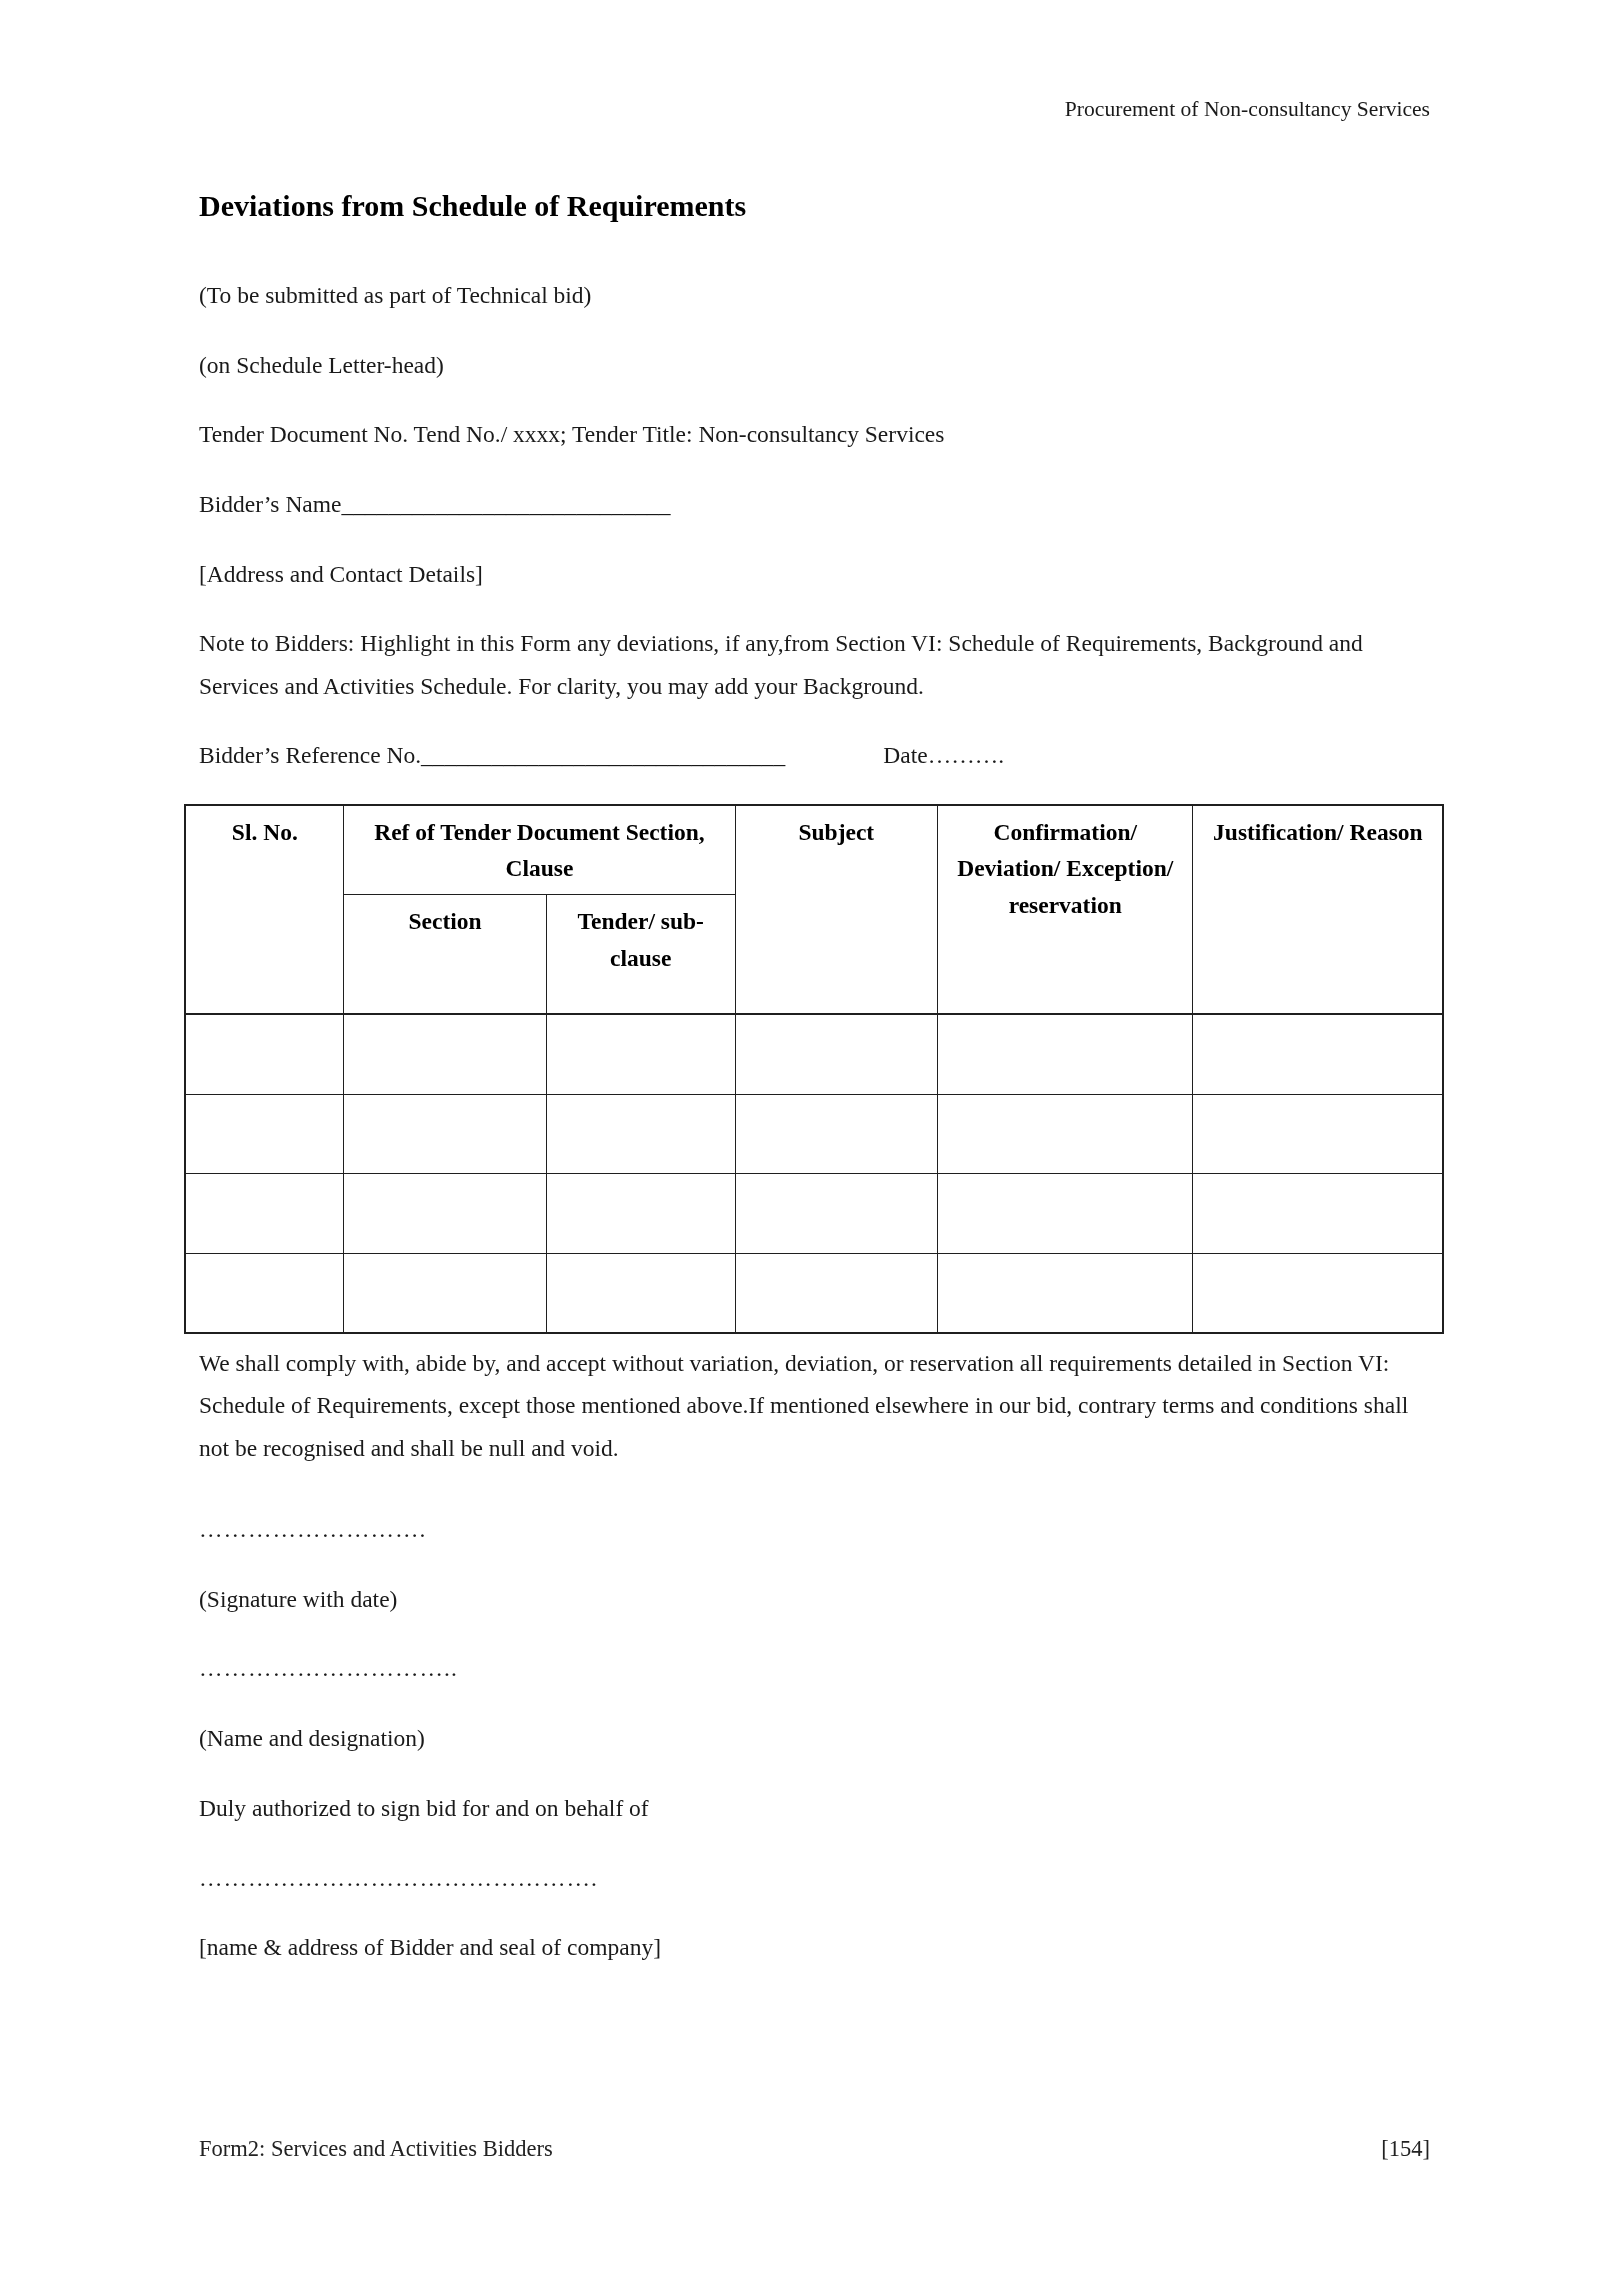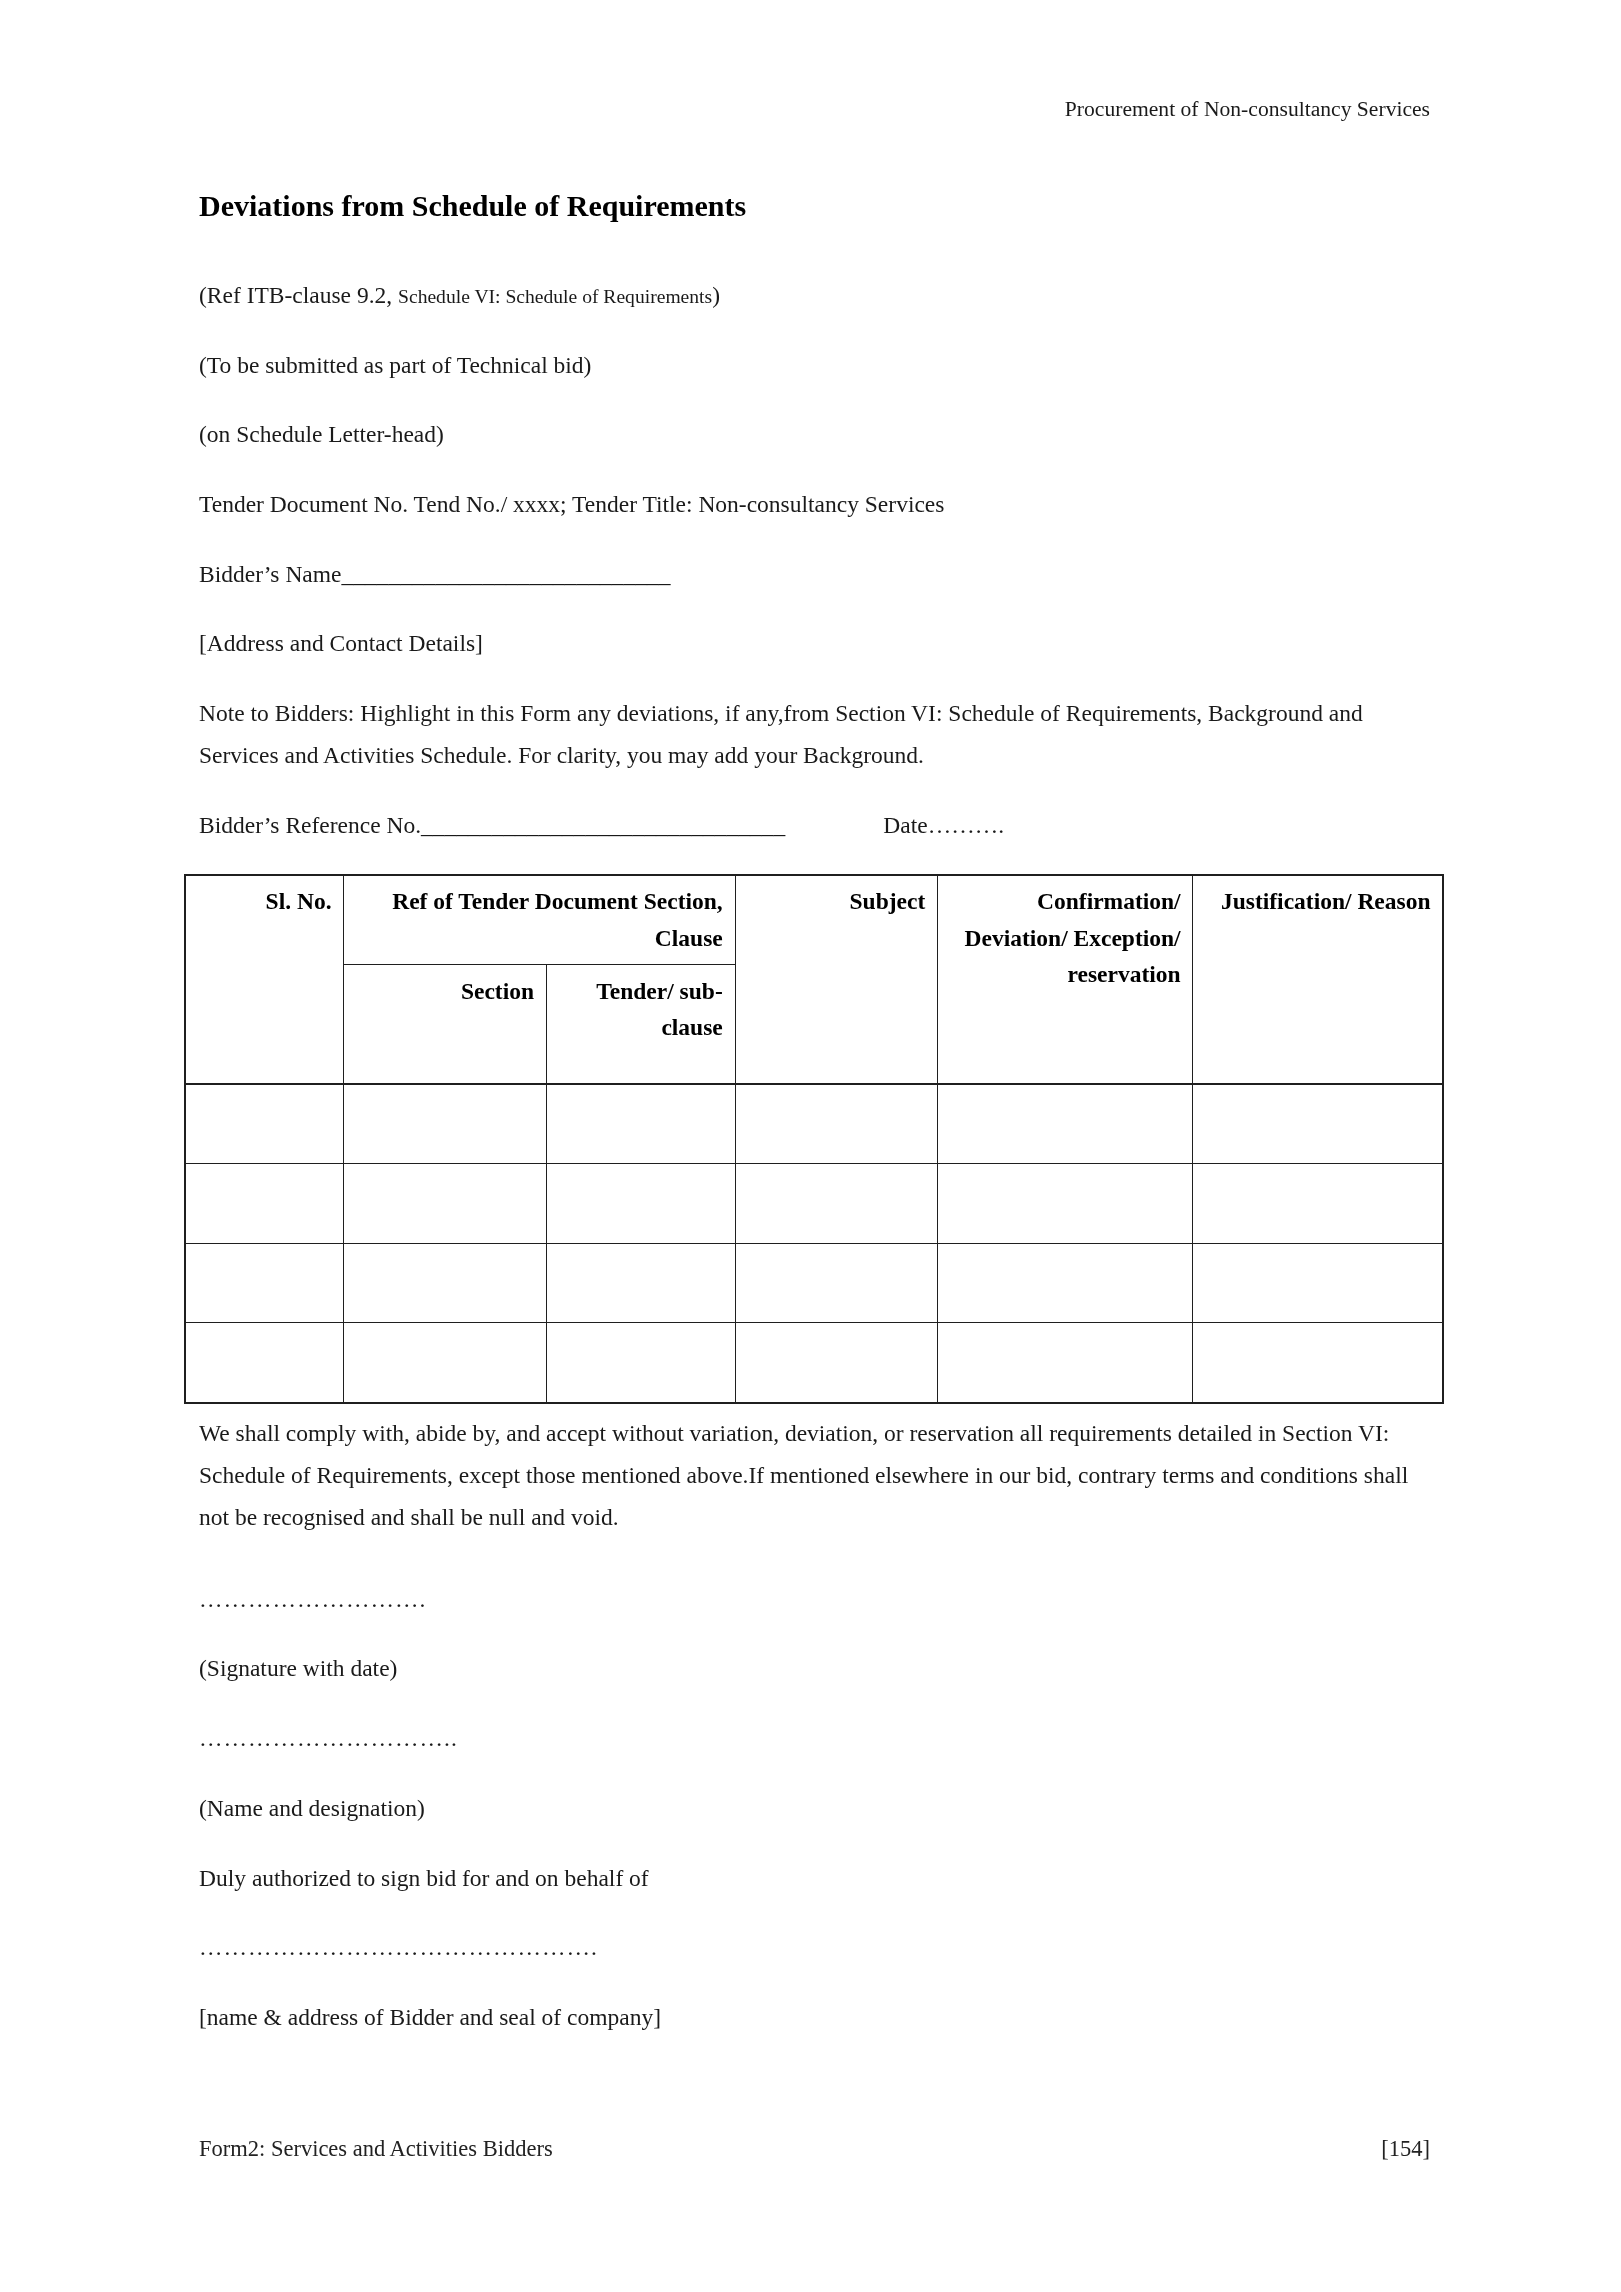--- a/index.html
+++ b/index.html
@@ -38,21 +38,21 @@
     width: calc(100% + 29px);
     margin-left: -14.7px;
     table-layout: fixed;
     border: 2px solid #1f1f1f;
     margin-bottom: 3.9px;
   }
   table.dev-table th, table.dev-table td {
     border: 1px solid #1f1f1f;
     padding: 7.8px 11.8px;
     vertical-align: top;
-    text-align: right;
+    text-align: center;
     font-size: 23.5px;
     line-height: 1.55;
   }
   table.dev-table th { font-weight: 700; color: #000; }
   table.dev-table thead th.thick-bottom { border-bottom: 2px solid #1f1f1f; }
   table.dev-table thead tr.subhead th { height: 102px; }
   table.dev-table tbody td { height: 63px; }
 
   .comply { margin: 7.8px 0 39px 0; }
   .sig-block p { margin: 0 0 27.4px 0; }
@@ -71,21 +71,20 @@
 </style>
 </head>
 <body>
 
 <div class="page">
 
   <p class="hdr-right">Procurement of Non-consultancy Services</p>
 
   <h1 class="doc-title">Deviations from Schedule of Requirements</h1>
 
-  <p class="body-line"><span>(Ref ITB-clause 9.2, </span><span class="small-inline">Schedule VI: Schedule of Requirements</span><span>)</span></p>
 
   <p class="body-line">(To be submitted as part of Technical bid)</p>
 
   <p class="body-line">(on Schedule Letter-head)</p>
 
   <p class="body-line">Tender Document No. Tend No./ xxxx; Tender Title: Non-consultancy Services</p>
 
   <p class="body-line">Bidder’s Name____________________________</p>
 
   <p class="body-line">[Address and Contact Details]</p>

